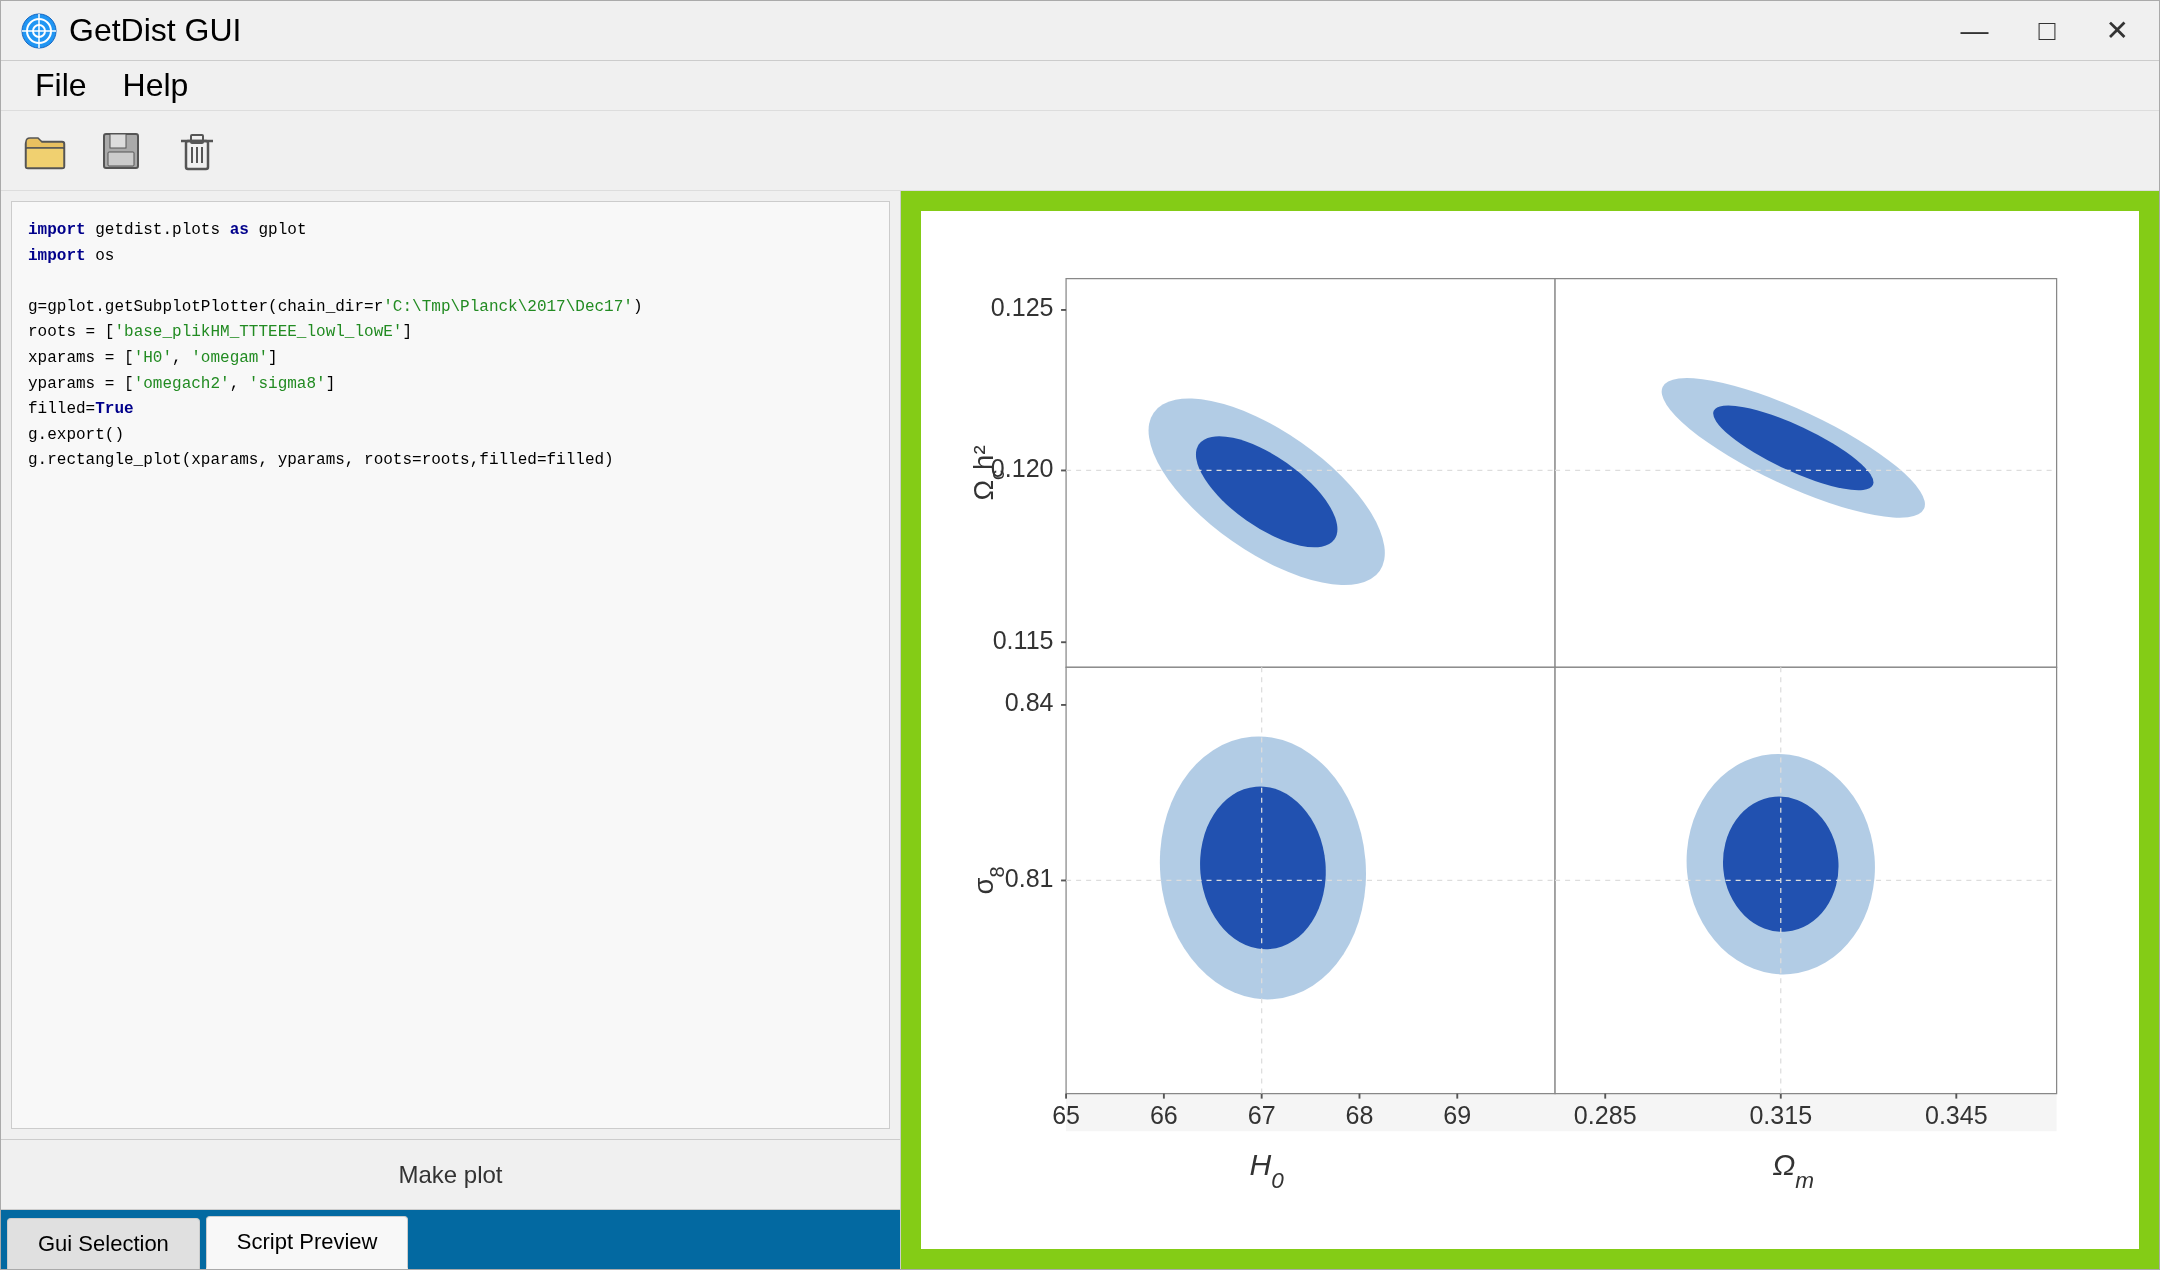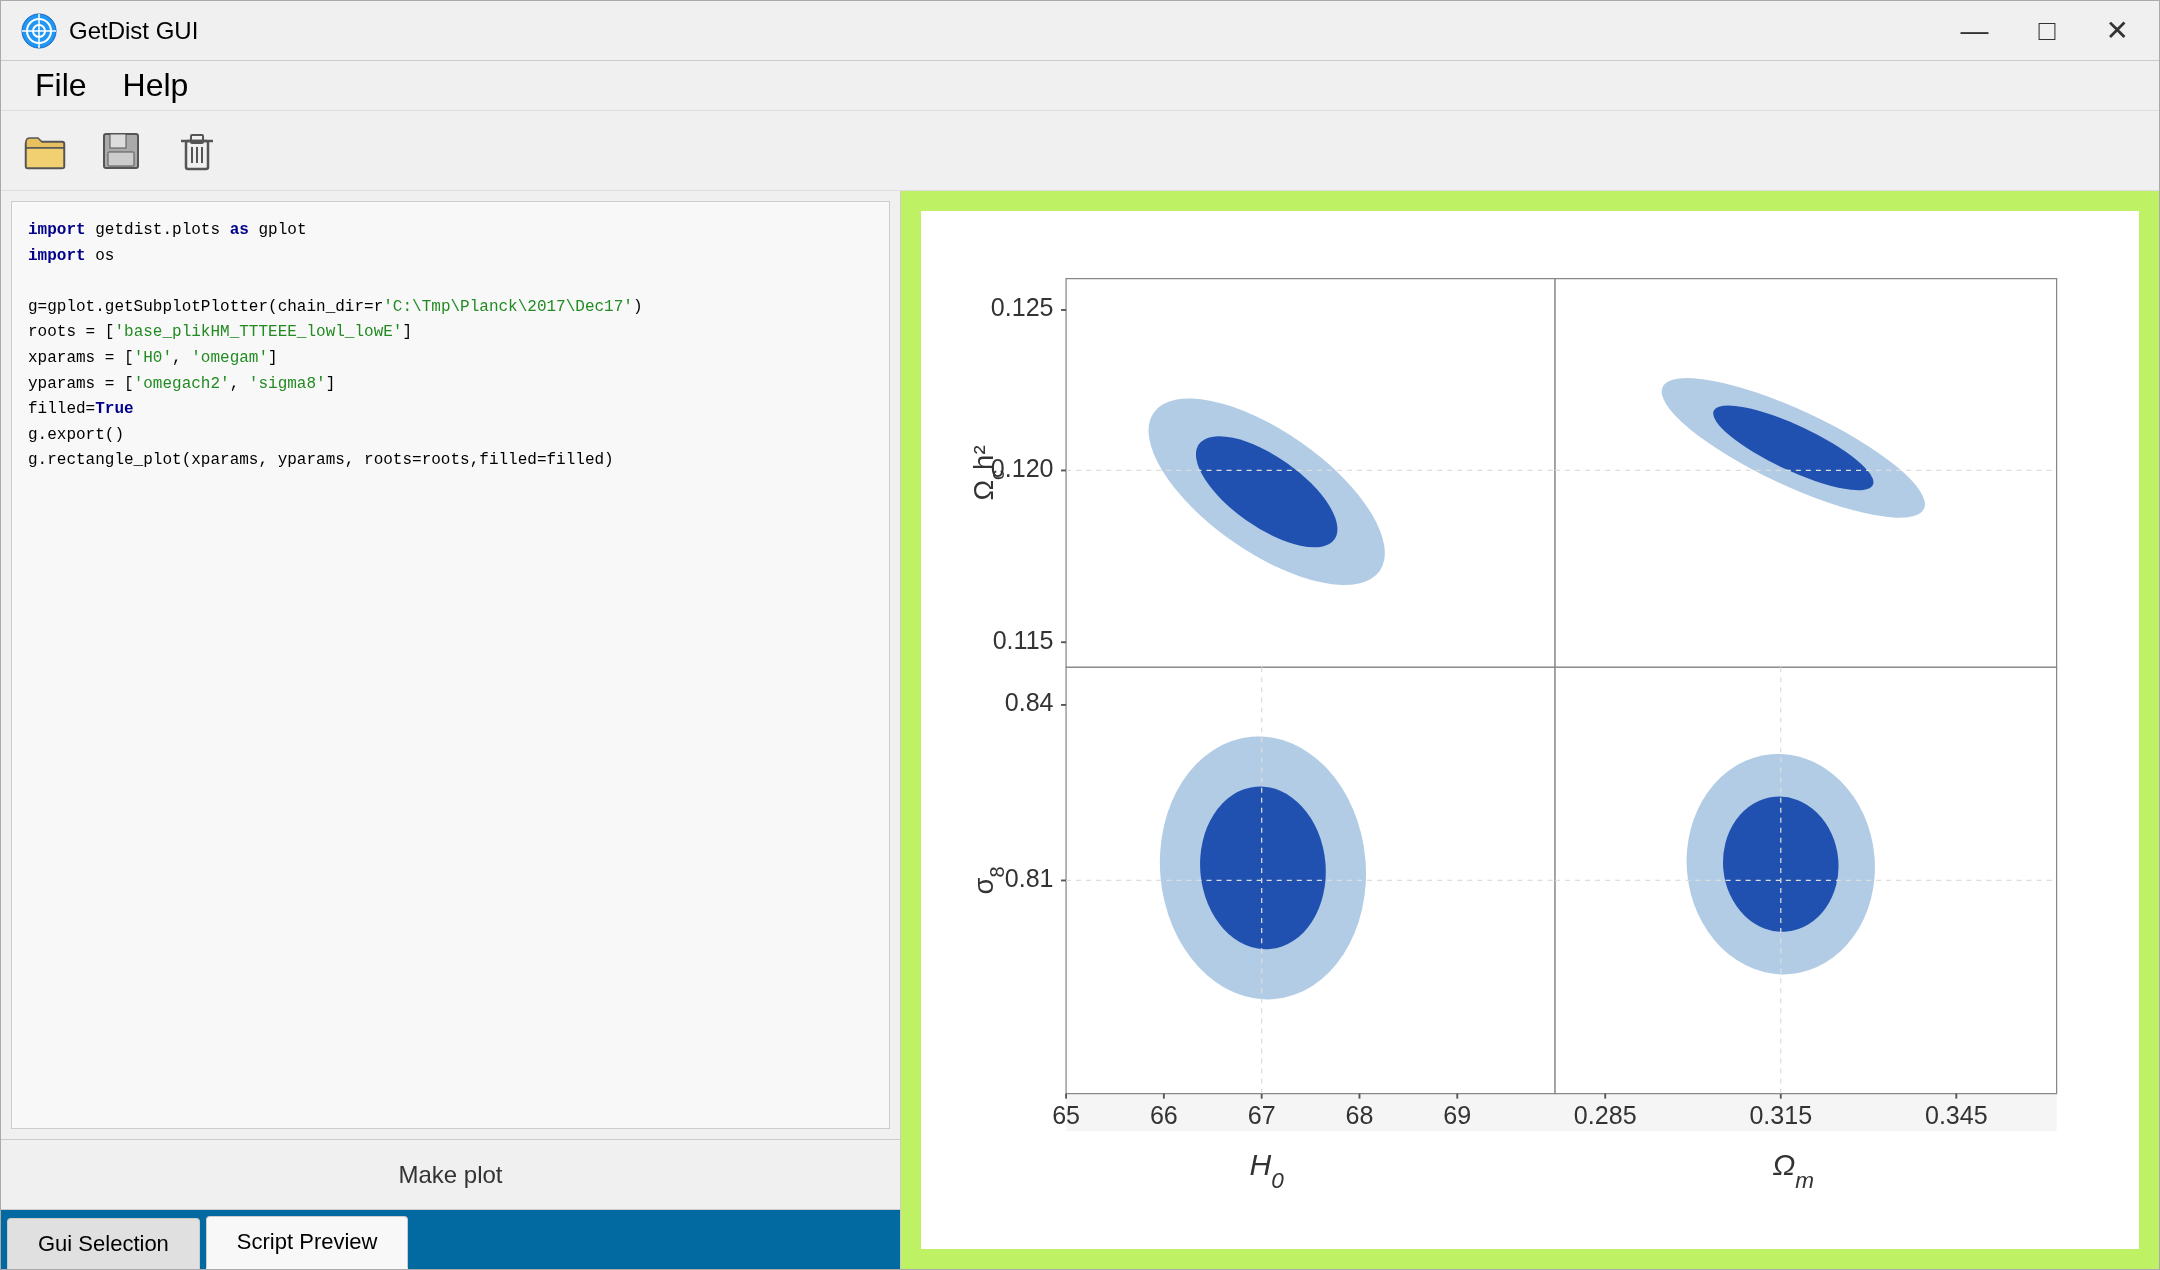--- a/index.html
+++ b/index.html
@@ -26,21 +26,21 @@
       padding: 0 20px;
       border-bottom: 1px solid #ccc;
       flex-shrink: 0;
     }
     .titlebar-icon {
       width: 36px;
       height: 36px;
       margin-right: 12px;
     }
     .titlebar-title {
-      font-size: 24px;
+      font-size: 32px;
       font-weight: normal;
       flex: 1;
     }
     .window-controls {
       display: flex;
       gap: 30px;
     }
     .window-control-btn {
       font-size: 28px;
       cursor: pointer;
@@ -153,21 +153,21 @@
     .tab.active {
       background: #f8f8f8;
       border-bottom: 2px solid #f8f8f8;
       font-weight: 500;
     }
     .right-panel {
       flex: 1;
       display: flex;
       align-items: center;
       justify-content: flex-start;
-      background: #bef264;
+      background: #84cc16;
       padding: 20px;
     }
     .plot-container {
       background: white;
       padding: 30px;
       width: 100%;
       height: 100%;
       display: flex;
       align-items: center;
       justify-content: center;

